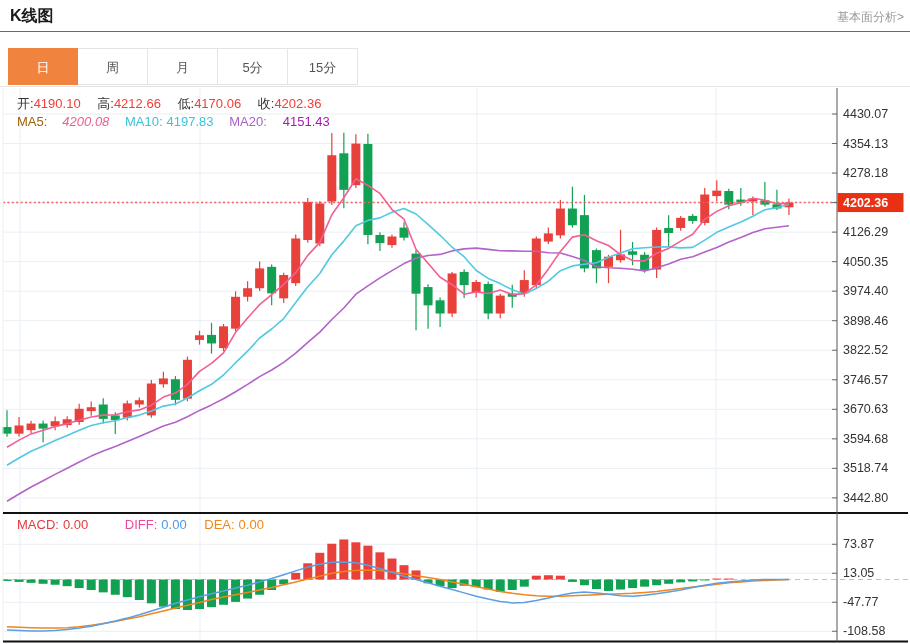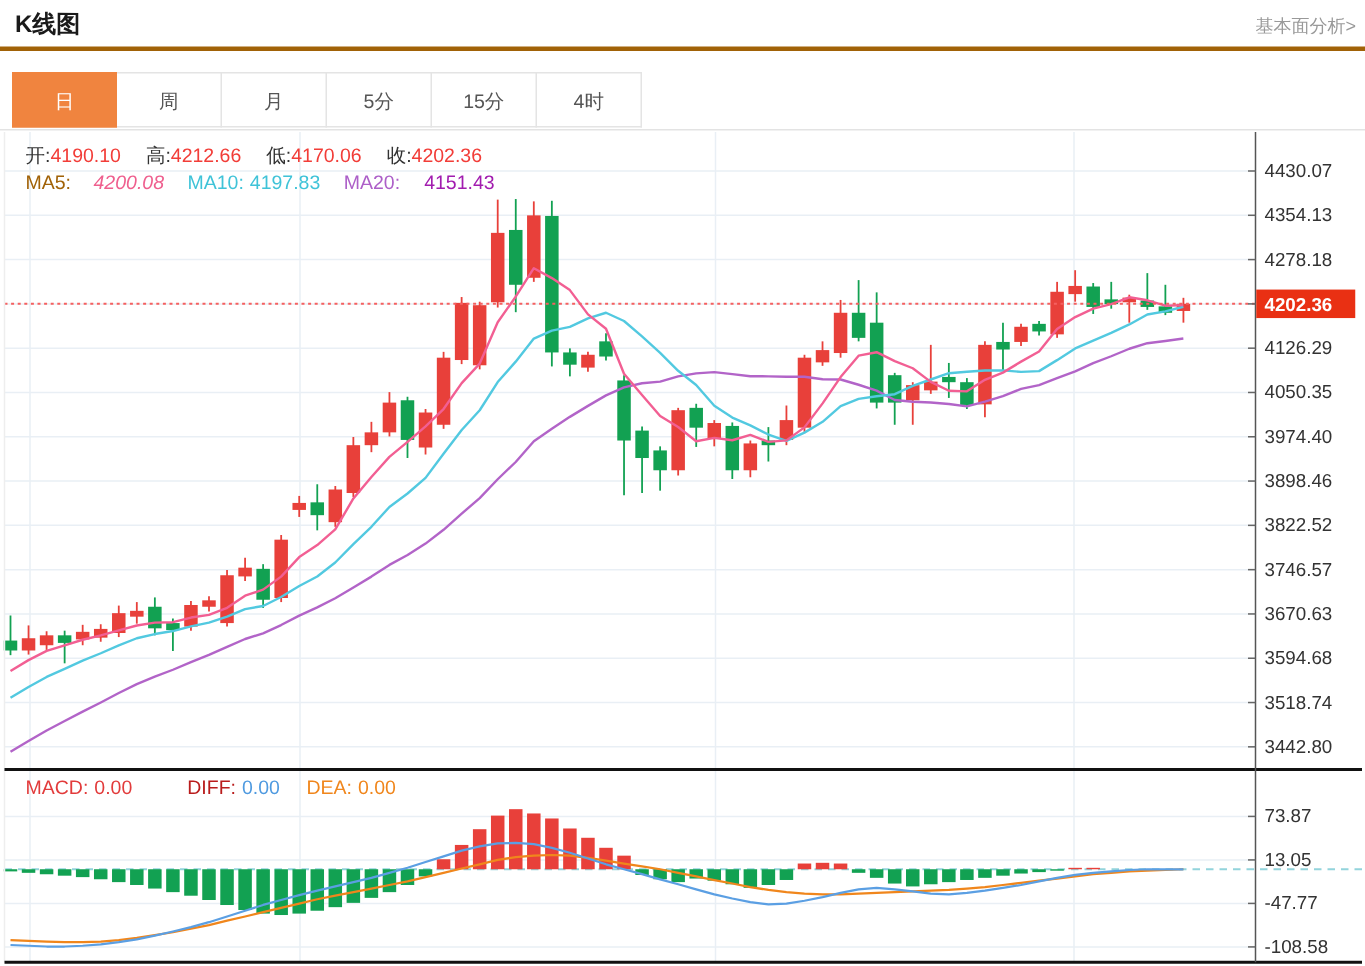--- a/index.html
+++ b/index.html
@@ -1,36 +1,36 @@
 <!DOCTYPE html>
 <html><head>
 <meta charset="utf-8">
 <style>
   html,body{margin:0;padding:0;}
   body{width:910px;height:644px;position:relative;background:#fff;overflow:hidden;
        font-family:"Liberation Sans",sans-serif;}
-  .header{position:absolute;top:0;left:0;right:0;height:31px;border-bottom:3px solid #a16207;background:#fff;z-index:5;}
+  .header{position:absolute;top:0;left:0;right:0;height:31px;border-bottom:1px solid #a16207;background:#fff;z-index:5;}
   .title{position:absolute;left:10px;top:6px;font-size:16px;font-weight:bold;color:#1a1a1a;}
   .fund-link{position:absolute;right:6px;top:9px;font-size:12px;color:#999;cursor:pointer;}
   .tabs{position:absolute;top:48px;left:8px;display:flex;z-index:5;}
   .tab{width:70px;height:37px;line-height:37px;text-align:center;font-size:13px;color:#555;
        border:1px solid #e4e4e4;border-left:none;background:#fff;cursor:pointer;box-sizing:border-box;}
   .tab:first-child{border-left:1px solid #e4e4e4;}
   .tab.active{background:#f0843f;color:#fff;border-color:#f0843f;}
   .row{position:absolute;left:17px;font-size:13px;white-space:nowrap;z-index:4;}
   .row-ohlc{top:95px;}
   .row-ma{top:114px;}
   .row-macd{top:517px;}
   .lb{color:#333;}
   .rv{color:#f23d38;margin-right:13px;}
   .ma5{color:#a16207;margin-right:15px;} .ma5v{color:#ef5f8e;margin-right:12px;font-style:italic;}
   .ma10{color:#3fc3d8;margin-right:4px;} .ma10v{color:#3fc3d8;margin-right:12px;}
   .ma20{color:#ad5fc8;margin-right:16px;} .ma20v{color:#a21caf;}
   .mc{color:#e23b3b;margin-right:4px;} .mcv{color:#e23b3b;margin-right:14px;}
-  .df{color:#b91c1c;margin-right:4px;padding-left:19px;} .dfv{color:#4f9ae0;margin-right:14px;}
+  .df{color:#ec4899;margin-right:4px;padding-left:19px;} .dfv{color:#4f9ae0;margin-right:14px;}
   .de{color:#f0861c;margin-right:4px;} .dev{color:#f0861c;}
   #chart-svg{position:absolute;top:0;left:0;}
   svg text{font-family:"Liberation Sans",sans-serif;}
 </style>
 </head>
 <body>
 
 <svg id="chart-svg" width="910" height="644">
     <line x1="3" y1="114" x2="837" y2="114" stroke="#e9eff5" stroke-width="1"></line>
     <line x1="3" y1="143.53" x2="837" y2="143.53" stroke="#e9eff5" stroke-width="1"></line>
@@ -302,21 +302,20 @@
   <span class="title">K线图</span>
   <span class="fund-link">基本面分析&gt;</span>
 </div>
 
 <div class="tabs" id="tabs">
     <div class="tab active">日</div>
     <div class="tab">周</div>
     <div class="tab">月</div>
     <div class="tab">5分</div>
     <div class="tab">15分</div>
-    <div class="tab">4时</div>
   </div>
 
 <div class="row row-ohlc">
   <span class="lb">开:</span><span class="rv">4190.10</span>
   <span class="lb">高:</span><span class="rv">4212.66</span>
   <span class="lb">低:</span><span class="rv">4170.06</span>
   <span class="lb">收:</span><span class="rv">4202.36</span>
 </div>
 
 <div class="row row-ma">

